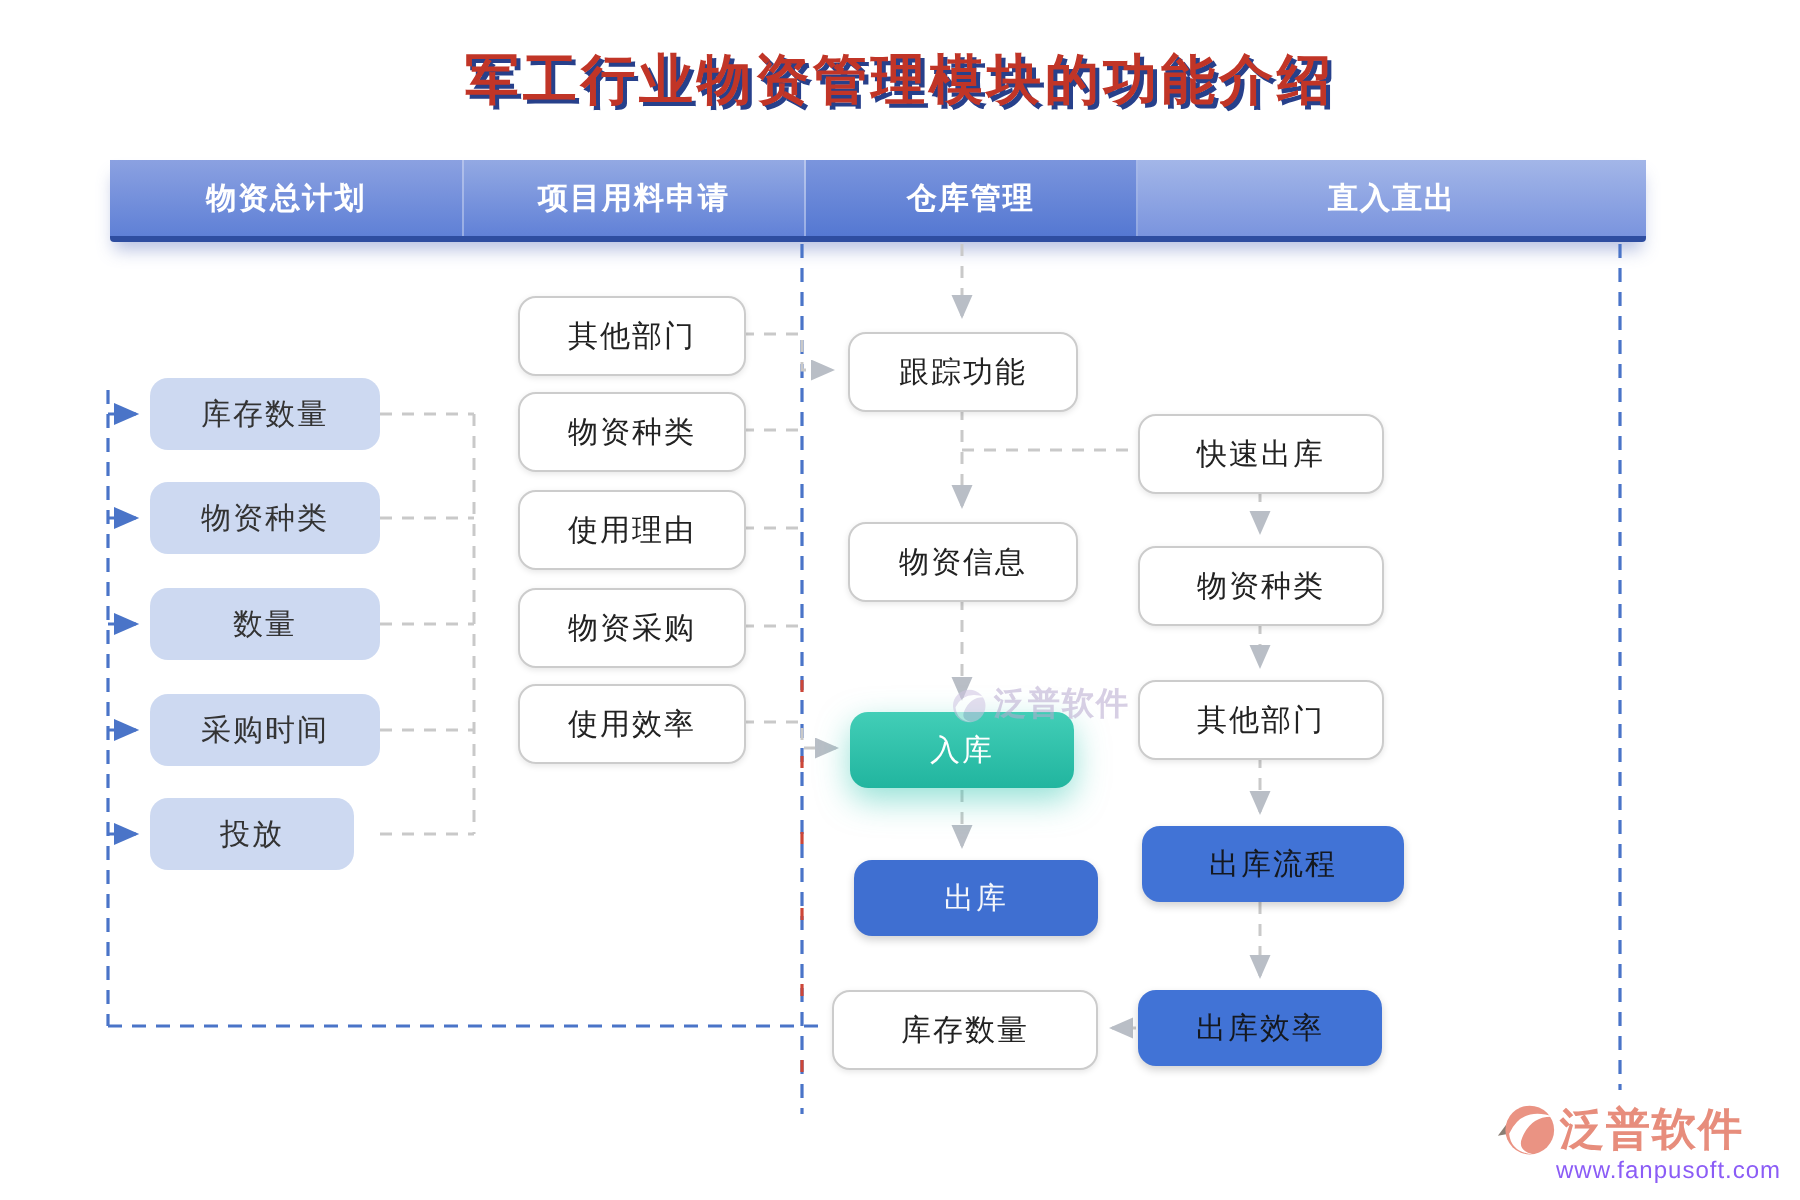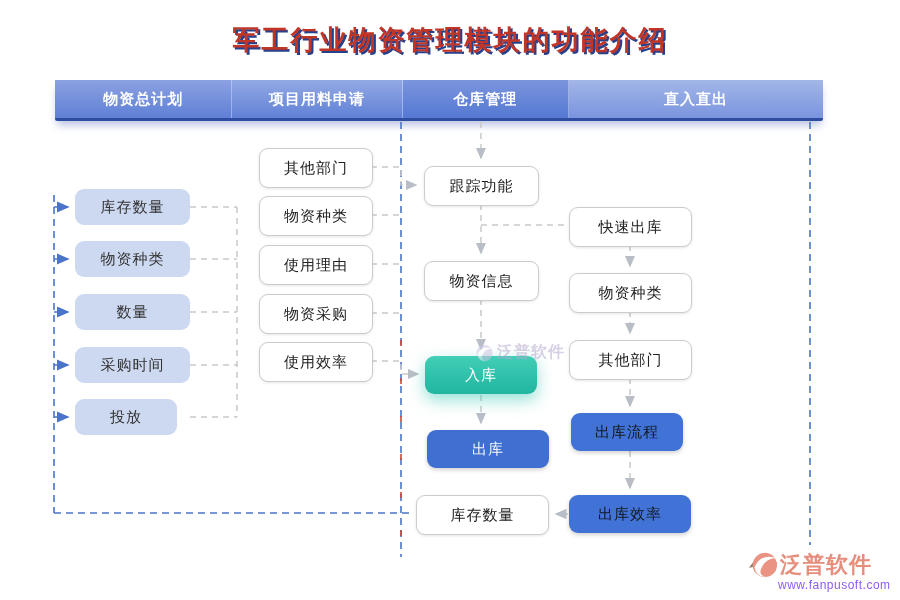--- a/index.html
+++ b/index.html
@@ -122,21 +122,21 @@
 
   <div class="box white" style="left:424px;top:166px;width:113px;height:38px;">跟踪功能</div>
   <div class="box white" style="left:424px;top:261px;width:113px;height:38px;">物资信息</div>
   <div class="box teal" style="left:425px;top:356px;width:112px;height:38px;">入库</div>
   <div class="box blue" style="left:427px;top:430px;width:122px;height:38px;">出库</div>
   <div class="box white" style="left:416px;top:495px;width:131px;height:38px;">库存数量</div>
 
   <div class="box white" style="left:569px;top:207px;width:121px;height:38px;">快速出库</div>
   <div class="box white" style="left:569px;top:273px;width:121px;height:38px;">物资种类</div>
   <div class="box white" style="left:569px;top:340px;width:121px;height:38px;">其他部门</div>
-  <div class="box blued" style="left:571px;top:413px;width:112px;height:38px;">出库流程</div>
+  <div class="box blued" style="left:571px;top:413px;width:131px;height:38px;">出库流程</div>
   <div class="box blued" style="left:569px;top:495px;width:122px;height:38px;">出库效率</div>
 
   <div class="watermark">
     <svg width="20" height="20" viewBox="0 0 32 32">
       <circle cx="17" cy="16" r="13" fill="#cfc3e2"></circle>
       <path d="M6,17 Q13,3 30,9 Q18,8 13,20 Q10,27 19,29 Q7,28 6,17 Z" fill="#ffffff"></path>
     </svg>
     <span class="wm-text">泛普软件</span>
   </div>
 

